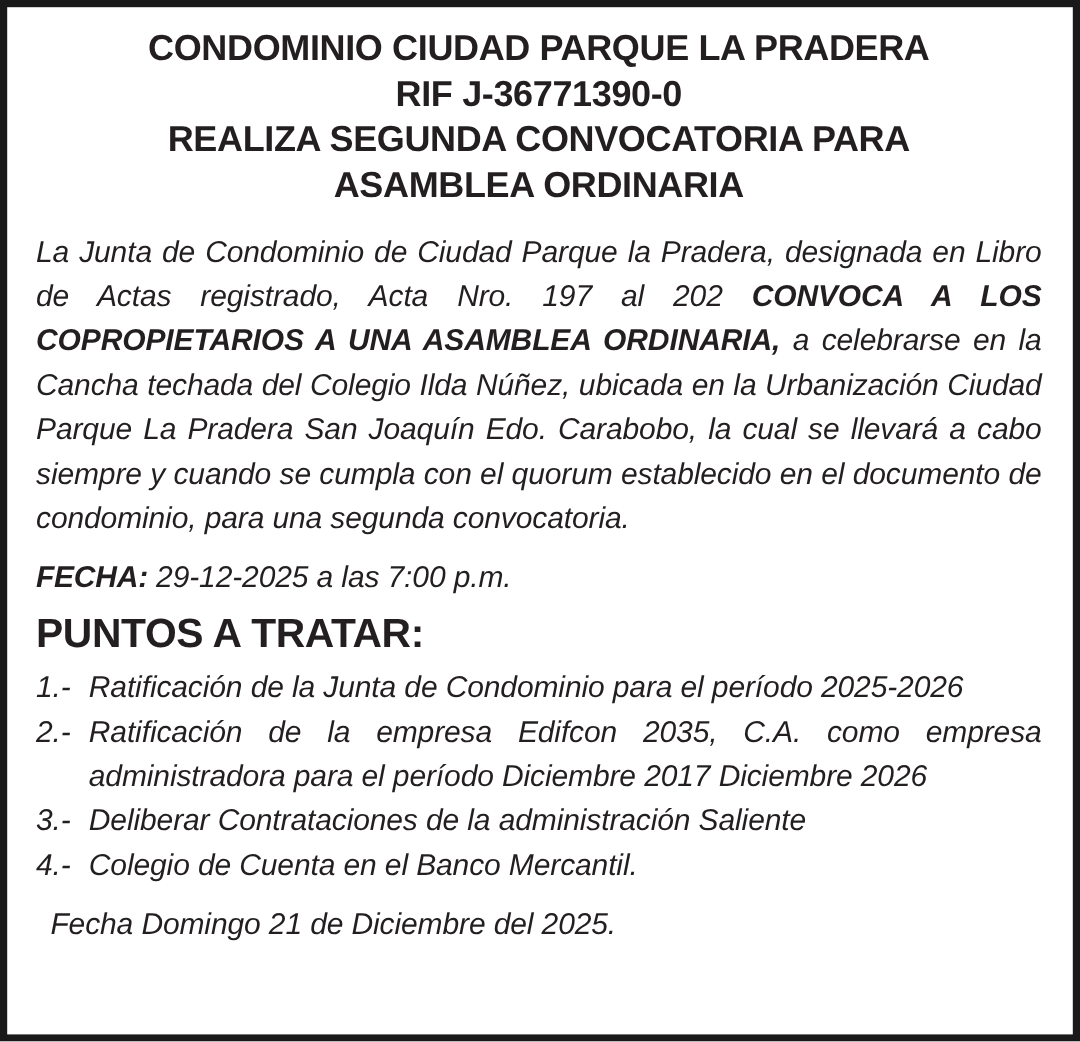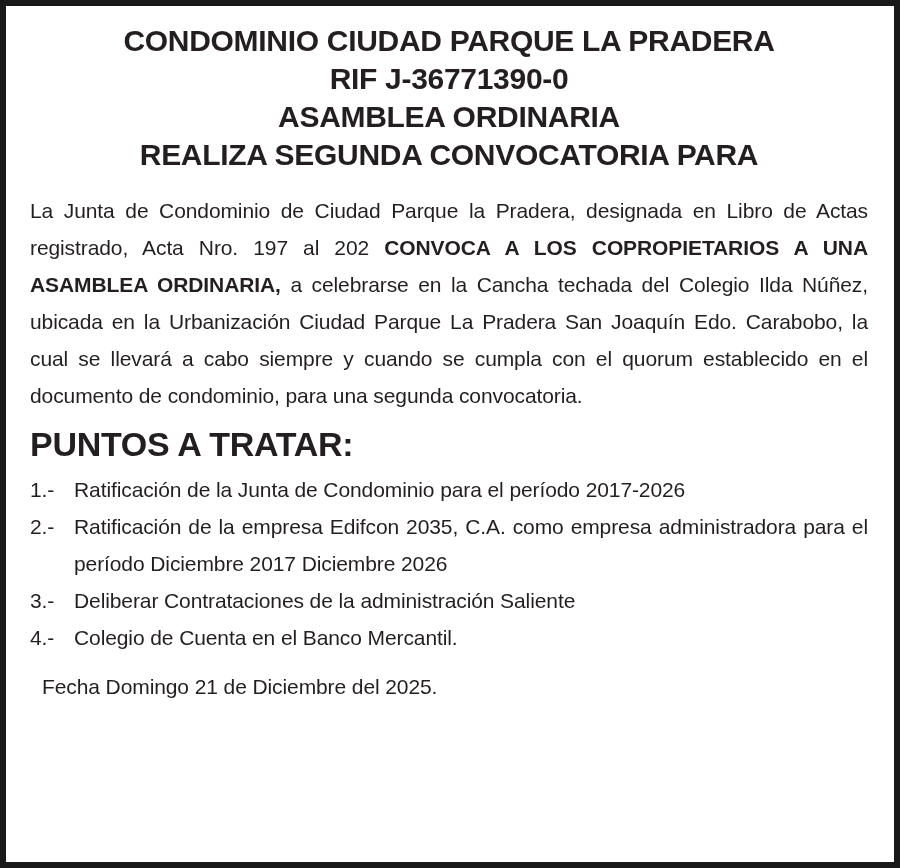--- a/index.html
+++ b/index.html
@@ -23,23 +23,24 @@
   .title-block {
     text-align: center;
     font-weight: bold;
     font-size: 30px;
     line-height: 38px;
     letter-spacing: -0.3px;
     margin: 6px 0 18px 0;
   }
   .title-line { white-space: nowrap; }
   .body-text {
-    font-size: 21px;
+    font-size: 25px;
     line-height: 37px;
     letter-spacing: -0.1px;
+    font-style: italic;
   }
   .intro-paragraph {
     margin: 0 0 12px 0;
     text-align: justify;
   }
   .fecha-line {
     margin: 0 0 10px 0;
   }
   .fecha-line b { letter-spacing: -0.2px; }
   .agenda-heading {
@@ -66,33 +67,34 @@
   .date-line { margin: 12px; }
 </style>
 </head>
 <body>
 
 <div class="ad-frame">
 
   <div class="title-block">
     <div class="title-line">CONDOMINIO CIUDAD PARQUE LA PRADERA</div>
     <div class="title-line">RIF J-36771390-0</div>
+    <div class="title-line">REALIZA SEGUNDA CONVOCATORIA PARA</div>
     <div class="title-line">ASAMBLEA ORDINARIA</div>
-    <div class="title-line">REALIZA SEGUNDA CONVOCATORIA PARA</div>
   </div>
 
   <p class="body-text intro-paragraph"><span>La Junta de Condominio de Ciudad Parque la Pradera, designada en Libro de Actas registrado, Acta Nro. 197 al 202 </span><b>CONVOCA A LOS COPROPIETARIOS A UNA ASAMBLEA ORDINARIA, </b><span>a celebrarse en la Cancha techada del Colegio Ilda Núñez, ubicada en la Urbanización Ciudad Parque La Pradera San Joaquín Edo. Carabobo, la cual se llevará a cabo siempre y cuando se cumpla con el quorum establecido en el documento de condominio, para una segunda convocatoria.</span></p>
 
+  <p class="body-text fecha-line"><b>FECHA:</b><span> 29-12-2025 a las 7:00 p.m.</span></p>
 
   <p class="agenda-heading">PUNTOS A TRATAR:</p>
 
   <div class="agenda-list">
     <div class="body-text agenda-row">
       <span class="agenda-num">1.-</span>
-      <span class="agenda-text">Ratificación de la Junta de Condominio para el período 2017-2026</span>
+      <span class="agenda-text">Ratificación de la Junta de Condominio para el período 2025-2026</span>
     </div>
     <div class="body-text agenda-row">
       <span class="agenda-num">2.-</span>
       <span class="agenda-text">Ratificación de la empresa Edifcon 2035, C.A. como empresa administradora para el período Diciembre 2017 Diciembre 2026</span>
     </div>
     <div class="body-text agenda-row">
       <span class="agenda-num">3.-</span>
       <span class="agenda-text">Deliberar Contrataciones de la administración Saliente</span>
     </div>
     <div class="body-text agenda-row">

